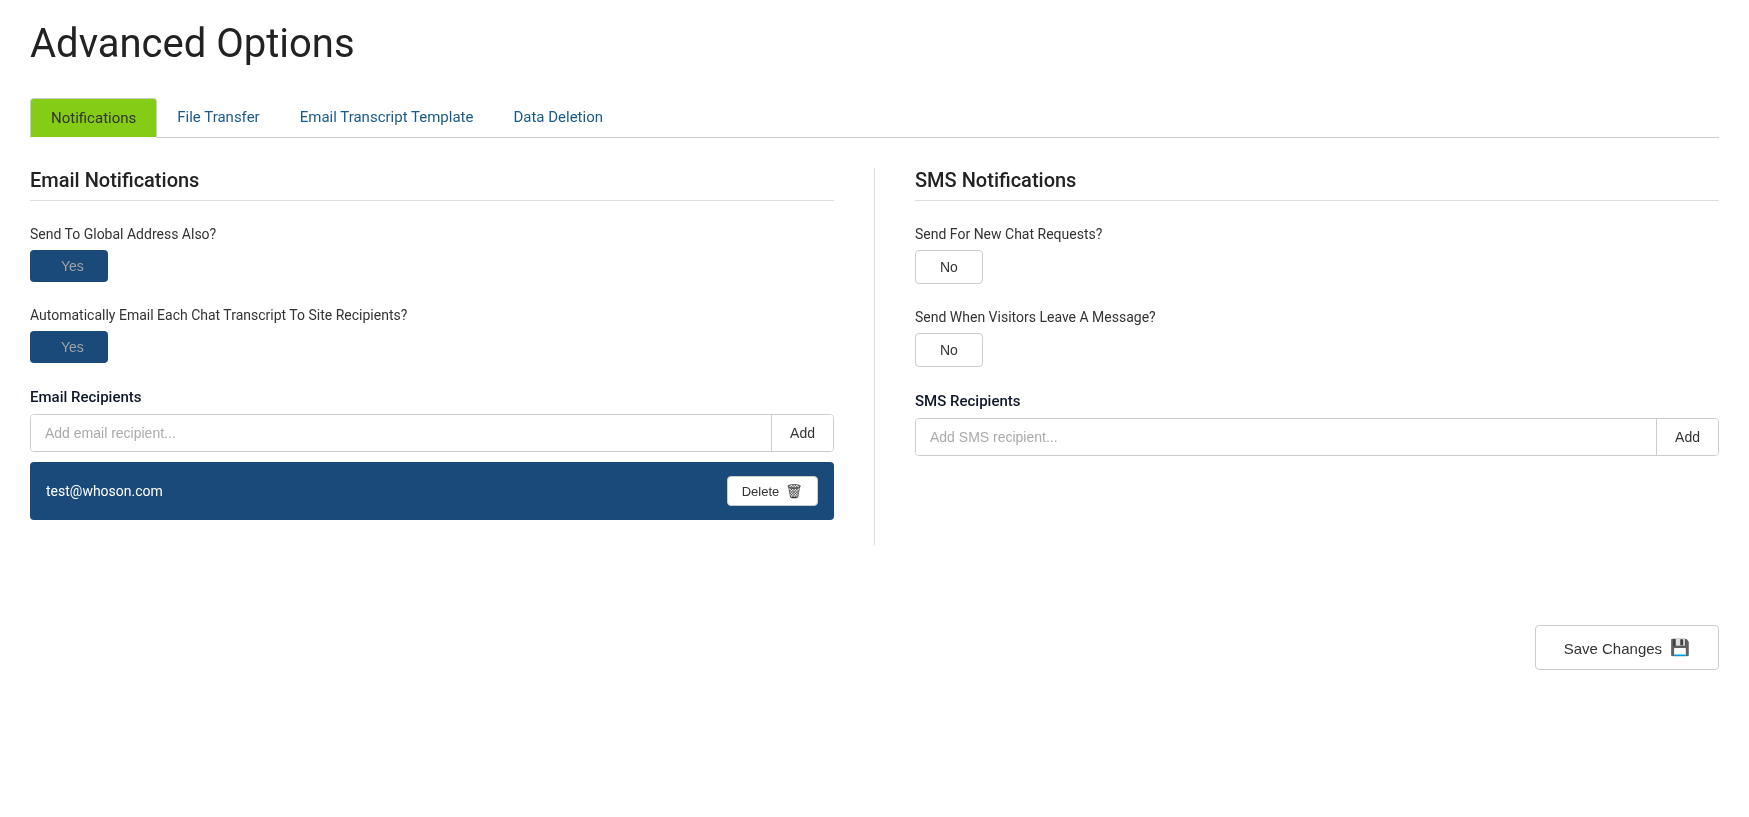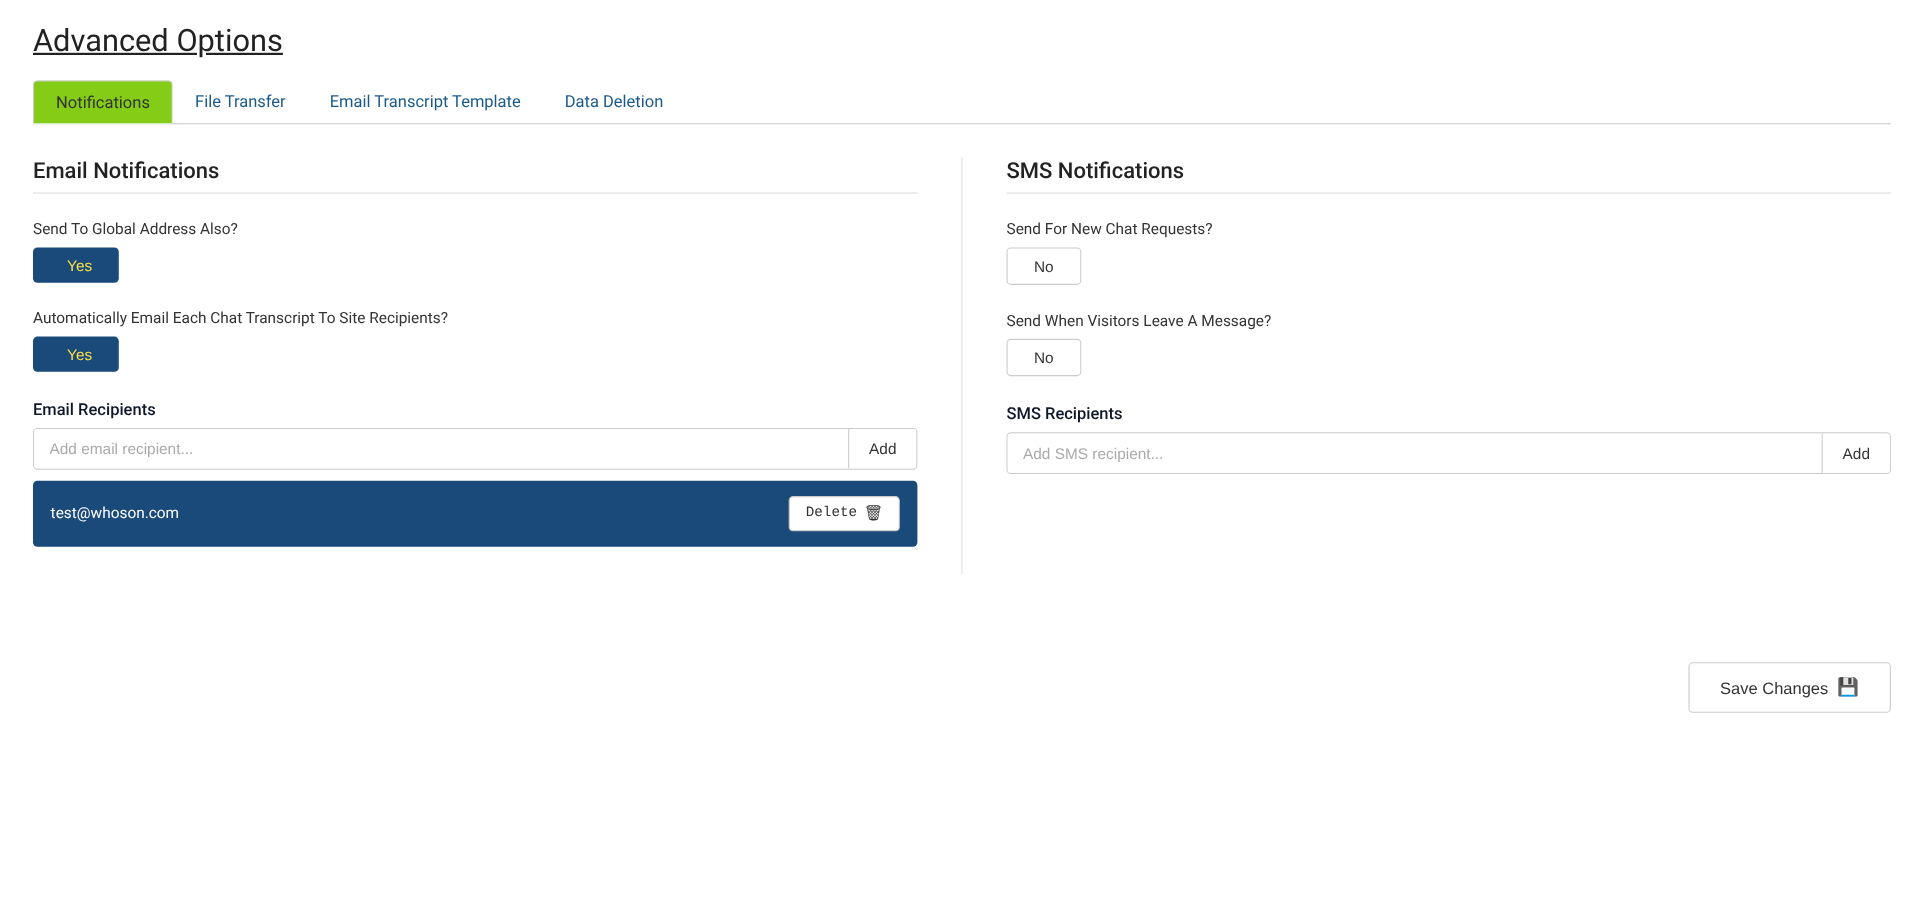--- a/index.html
+++ b/index.html
@@ -11,25 +11,24 @@
     body {
       font-family: -apple-system, BlinkMacSystemFont, 'Segoe UI', Roboto, sans-serif;
       background: #fff;
       color: #333;
       padding: 20px 30px;
       min-height: 817px;
       width: 1749px;
     }
 
     .page-title {
-      font-size: 28px;
+      font-size: 40px;
       font-weight: 400;
       color: #222;
-      margin-bottom: 20px;
-      text-decoration: underline;
+      margin-bottom: 31px;
     }
 
     .tabs {
       display: flex;
       border-bottom: 1px solid #ccc;
       margin-bottom: 30px;
     }
 
     .tab {
       padding: 10px 20px;
@@ -94,21 +93,21 @@
       padding: 8px 24px;
       font-size: 14px;
       font-weight: 500;
       border: none;
       border-radius: 4px;
       cursor: pointer;
     }
 
     .btn-toggle.yes {
       background-color: #1a4a7a;
-      color: #fde047;
+      color: #a3a3a3;
       padding-left: 31px;
     }
 
     .btn-toggle.no {
       background-color: #fff;
       color: #333;
       border: 1px solid #ccc;
     }
 
     .recipients-label {
@@ -166,23 +165,22 @@
 
     .btn-delete {
       background: #fff;
       border: 1px solid #ccc;
       border-radius: 4px;
       padding: 6px 14px;
       cursor: pointer;
       font-size: 13px;
       color: #333;
       display: flex;
-      align-items: flex-start;
+      align-items: center;
       gap: 6px;
-      font-family: Liberation Mono, monospace;
     }
 
     .trash-icon {
       font-size: 14px;
     }
 
     .footer {
       display: flex;
       justify-content: flex-end;
       margin-top: 60px;

